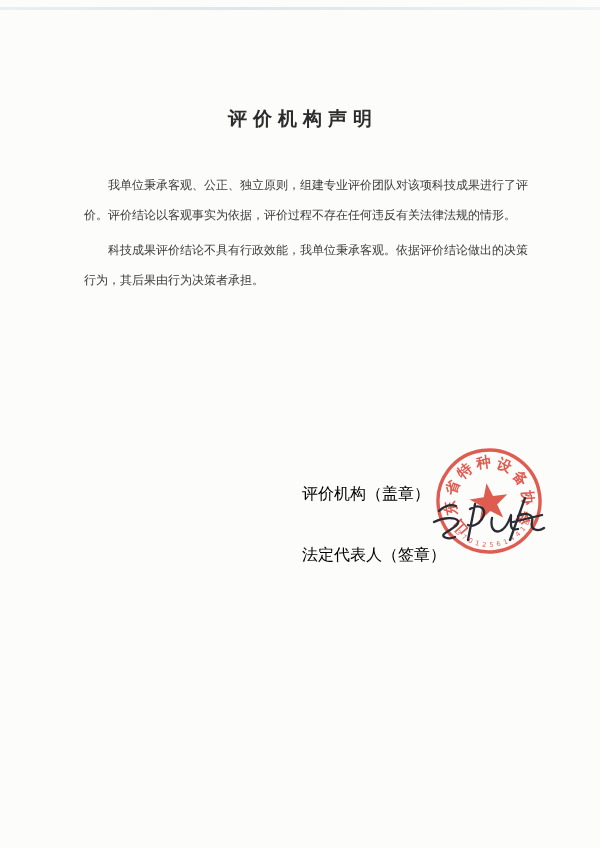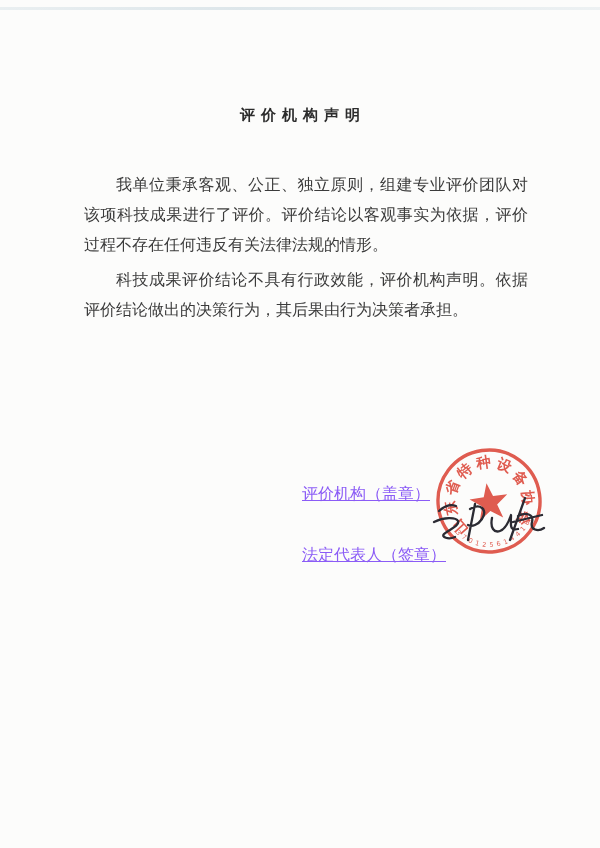--- a/index.html
+++ b/index.html
@@ -10,34 +10,34 @@
     color:#3a3a3a;
   }
   .scan-band {
     position:absolute; top:7px; left:0; width:100%; height:3px;
     background:linear-gradient(90deg, rgba(150,180,195,.18), rgba(150,180,195,.30) 40%, rgba(150,180,195,.15));
     pointer-events:none;
   }
   .title {
     position:absolute; top:106px; left:0; width:100%;
     margin:0; text-align:center;
-    font-size:15px; font-weight:bold; color:#2c2c2c;
+    font-size:19px; font-weight:bold; color:#2c2c2c;
     letter-spacing:6px; text-indent:6px;
   }
   .body-text {
     position:absolute; top:170px; left:84px; width:444px;
   }
   .body-text p {
     margin:0 0 5px 0;
-    font-size:16px; line-height:30px;
+    font-size:12px; line-height:30px;
     text-align:justify; text-justify:inter-character;
     text-indent:2em; color:#3b3b3b;
   }
   .sig-line {
-    position:absolute; font-size:16px; color:#8b5cf6; white-space:nowrap;text-decoration:underline;
+    position:absolute; font-size:16px; color:#000000; white-space:nowrap;
   }
   .sig-org  { top:484px; left:302px; }
   .sig-rep  { top:545px; left:302px; }
   .sig-date { top:552px; left:396px; }
   .seal {
     position:absolute; left:429px; top:441px; width:120px; height:120px;
     transform:rotate(-8deg); opacity:0.88; pointer-events:none;
   }
   .seal-ring { fill:none; stroke:var(--seal-color,#dc4639); stroke-width:3.4; }
   .seal-star { fill:var(--seal-color,#dc4639); }
@@ -65,21 +65,21 @@
 <body>
 
 <div class="page">
 
   <div class="scan-band"></div>
 
   <h1 class="title">评价机构声明</h1>
 
   <div class="body-text">
     <p>我单位秉承客观、公正、独立原则，组建专业评价团队对该项科技成果进行了评价。评价结论以客观事实为依据，评价过程不存在任何违反有关法律法规的情形。</p>
-    <p>科技成果评价结论不具有行政效能，评价机构声明。依据评价结论做出的决策行为，其后果由行为决策者承担。</p>
+    <p>科技成果评价结论不具有行政效能，我单位秉承客观。依据评价结论做出的决策行为，其后果由行为决策者承担。</p>
   </div>
 
   <div class="sig-line sig-org">评价机构（盖章）</div>
   <div class="sig-line sig-rep">法定代表人（签章）</div>
 
   <svg class="seal" viewBox="0 0 120 120" xmlns="http://www.w3.org/2000/svg">
     <circle class="seal-ring" cx="60" cy="60" r="51"></circle>
     <polygon class="seal-star" points="60,42 64.7,55.5 79,55.8 67.6,64.5 71.8,78.2 60,70 48.2,78.2 52.4,64.5 41,55.8 55.3,55.5"></polygon>
     <g class="seal-arc">
         <text x="27.7" y="81.8" transform="rotate(-124.0 27.7 81.8)">山</text>

